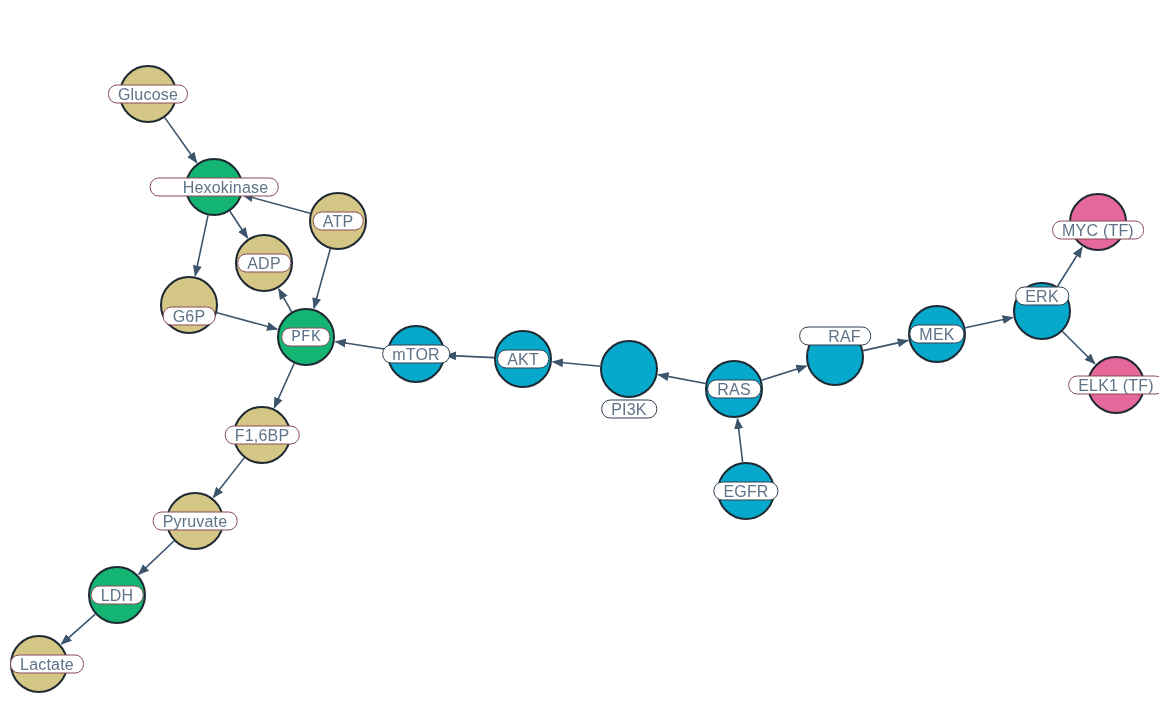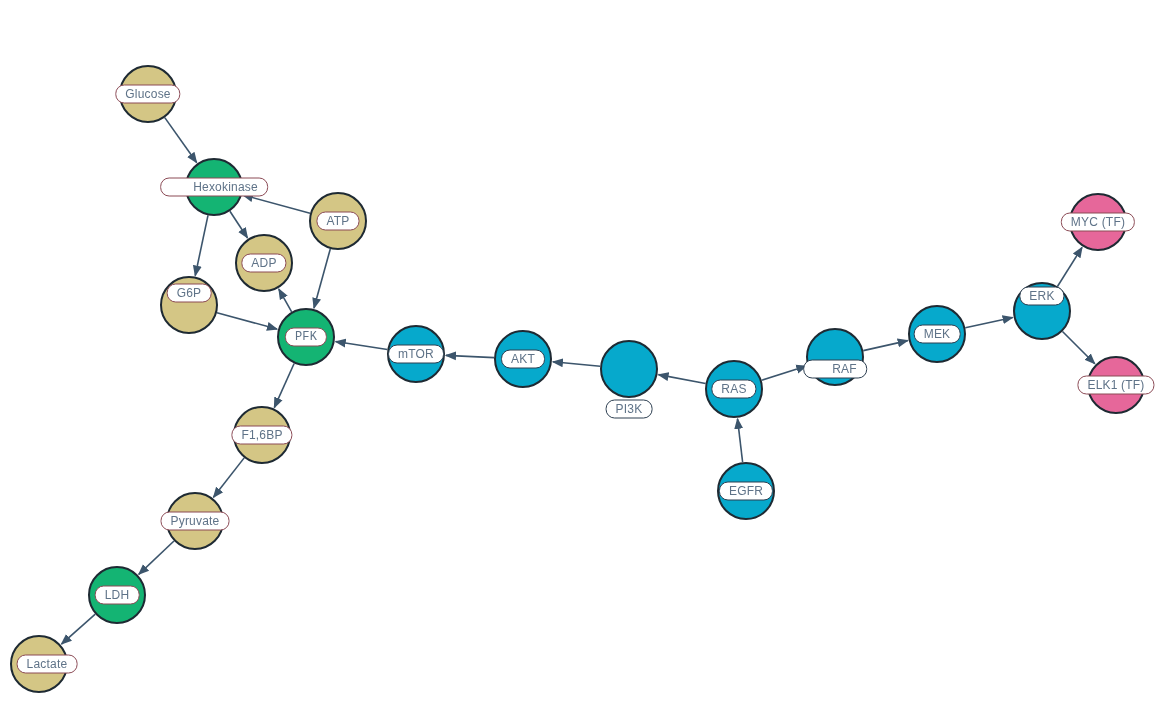--- a/index.html
+++ b/index.html
@@ -3,21 +3,21 @@
   <meta charset="utf-8">
   <style>
     html, body { margin: 0; padding: 0; background: #ffffff; }
     body { width: 1159px; height: 727px; overflow: hidden; position: relative; font-family: "Liberation Sans", sans-serif; }
     #canvas { position: absolute; left: 0; top: 0; width: 1159px; height: 727px; }
     svg { position: absolute; left: 0; top: 0; }
     .node { position: absolute; width: 58px; height: 58px; border-radius: 50%; border: 2px solid #1e2a33; box-sizing: border-box; cursor: pointer; }
     .label {
       position: absolute; transform: translate(-50%, -50%);
       background: #ffffff; border-radius: 9px; padding: 1px 9px;
-      font-size: 12px; color: #5f7388; white-space: nowrap; line-height: 15px;
+      font-size: 16px; color: #5f7388; white-space: nowrap; line-height: 15px;
       font-family: "Liberation Sans", sans-serif; letter-spacing: 0.2px;
       pointer-events: none;
     }
   </style>
 </head>
 <body>
 
 <div id="canvas">
   <svg id="edges-layer" width="1159" height="727">
     <defs>
@@ -50,21 +50,21 @@
   <div id="nodes-layer">
       <div class="node" style="left: 119px; top: 65px; background: rgb(212, 198, 133);"></div>
       <span class="label" style="left: 148px; top: 94px; border: 1px solid rgb(139, 74, 85);">Glucose</span>
       <div class="node" style="left: 185px; top: 158px; background: rgb(20, 180, 115);"></div>
       <span class="label" style="left: 214px; top: 187px; border: 1px solid rgb(139, 74, 85); padding-left: 32px;">Hexokinase</span>
       <div class="node" style="left: 309px; top: 192px; background: rgb(212, 198, 133);"></div>
       <span class="label" style="left: 338px; top: 221px; border: 1px solid rgb(139, 74, 85);">ATP</span>
       <div class="node" style="left: 235px; top: 234px; background: rgb(212, 198, 133);"></div>
       <span class="label" style="left: 264px; top: 263px; border: 1px solid rgb(139, 74, 85);">ADP</span>
       <div class="node" style="left: 160px; top: 276px; background: rgb(212, 198, 133);"></div>
-      <span class="label" style="left: 189px; top: 293px; border: 1px solid rgb(139, 74, 85);">G6P</span>
+      <span class="label" style="left: 189px; top: 316px; border: 1px solid rgb(139, 74, 85);">G6P</span>
       <div class="node" style="left: 277px; top: 308px; background: rgb(20, 180, 115);"></div>
       <span class="label" style="left: 306px; top: 337px; border: 1px solid rgb(139, 74, 85); font-family: Liberation Mono, monospace;">PFK</span>
       <div class="node" style="left: 233px; top: 406px; background: rgb(212, 198, 133);"></div>
       <span class="label" style="left: 262px; top: 435px; border: 1px solid rgb(139, 74, 85);">F1,6BP</span>
       <div class="node" style="left: 166px; top: 492px; background: rgb(212, 198, 133);"></div>
       <span class="label" style="left: 195px; top: 521px; border: 1px solid rgb(139, 74, 85);">Pyruvate</span>
       <div class="node" style="left: 88px; top: 566px; background: rgb(20, 180, 115);"></div>
       <span class="label" style="left: 117px; top: 595px; border: 1px solid rgb(139, 74, 85);">LDH</span>
       <div class="node" style="left: 10px; top: 635px; background: rgb(212, 198, 133);"></div>
       <span class="label" style="left: 39px; top: 664px; border: 1px solid rgb(139, 74, 85); margin-left: 8px;">Lactate</span>
@@ -72,23 +72,23 @@
       <span class="label" style="left: 416px; top: 354px; border: 1px solid rgb(44, 62, 80);">mTOR</span>
       <div class="node" style="left: 494px; top: 330px; background: rgb(6, 169, 204);"></div>
       <span class="label" style="left: 523px; top: 359px; border: 1px solid rgb(44, 62, 80);">AKT</span>
       <div class="node" style="left: 600px; top: 340px; background: rgb(6, 169, 204);"></div>
       <span class="label" style="left: 629px; top: 369px; border: 1px solid rgb(44, 62, 80); margin-top: 40px;">PI3K</span>
       <div class="node" style="left: 705px; top: 360px; background: rgb(6, 169, 204);"></div>
       <span class="label" style="left: 734px; top: 389px; border: 1px solid rgb(44, 62, 80);">RAS</span>
       <div class="node" style="left: 717px; top: 462px; background: rgb(6, 169, 204);"></div>
       <span class="label" style="left: 746px; top: 491px; border: 1px solid rgb(44, 62, 80);">EGFR</span>
       <div class="node" style="left: 806px; top: 328px; background: rgb(6, 169, 204);"></div>
-      <span class="label" style="left: 835px; top: 369px; border: 1px solid rgb(44, 62, 80); padding-left: 28px;">RAF</span>
+      <span class="label" style="left: 835px; top: 336px; border: 1px solid rgb(44, 62, 80); padding-left: 28px;">RAF</span>
       <div class="node" style="left: 908px; top: 305px; background: rgb(6, 169, 204);"></div>
       <span class="label" style="left: 937px; top: 334px; border: 1px solid rgb(44, 62, 80);">MEK</span>
       <div class="node" style="left: 1013px; top: 282px; background: rgb(6, 169, 204);"></div>
       <span class="label" style="left: 1042px; top: 296px; border: 1px solid rgb(44, 62, 80); text-align: center;">ERK</span>
       <div class="node" style="left: 1069px; top: 193px; background: rgb(230, 103, 154);"></div>
-      <span class="label" style="left: 1098px; top: 222px; border: 1px solid rgb(139, 74, 85);">MYC (TF)</span>
+      <span class="label" style="left: 1098px; top: 230px; border: 1px solid rgb(139, 74, 85);">MYC (TF)</span>
       <div class="node" style="left: 1087px; top: 356px; background: rgb(230, 103, 154);"></div>
       <span class="label" style="left: 1116px; top: 385px; border: 1px solid rgb(139, 74, 85);">ELK1 (TF)</span>
     </div>
 </div>
 
 </body></html>

